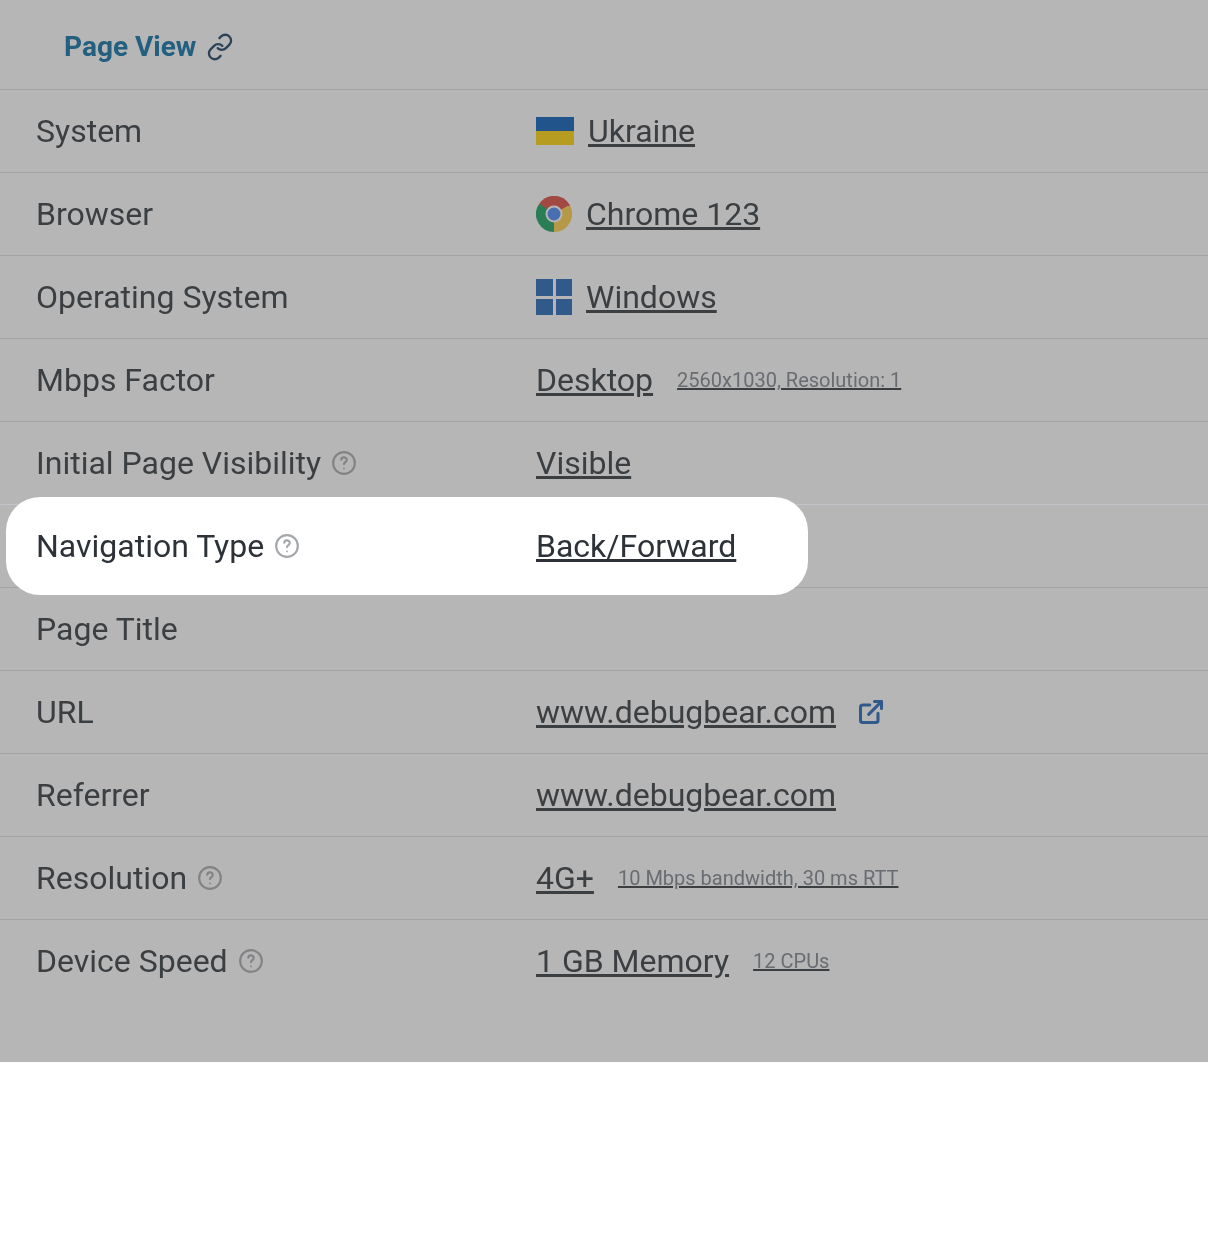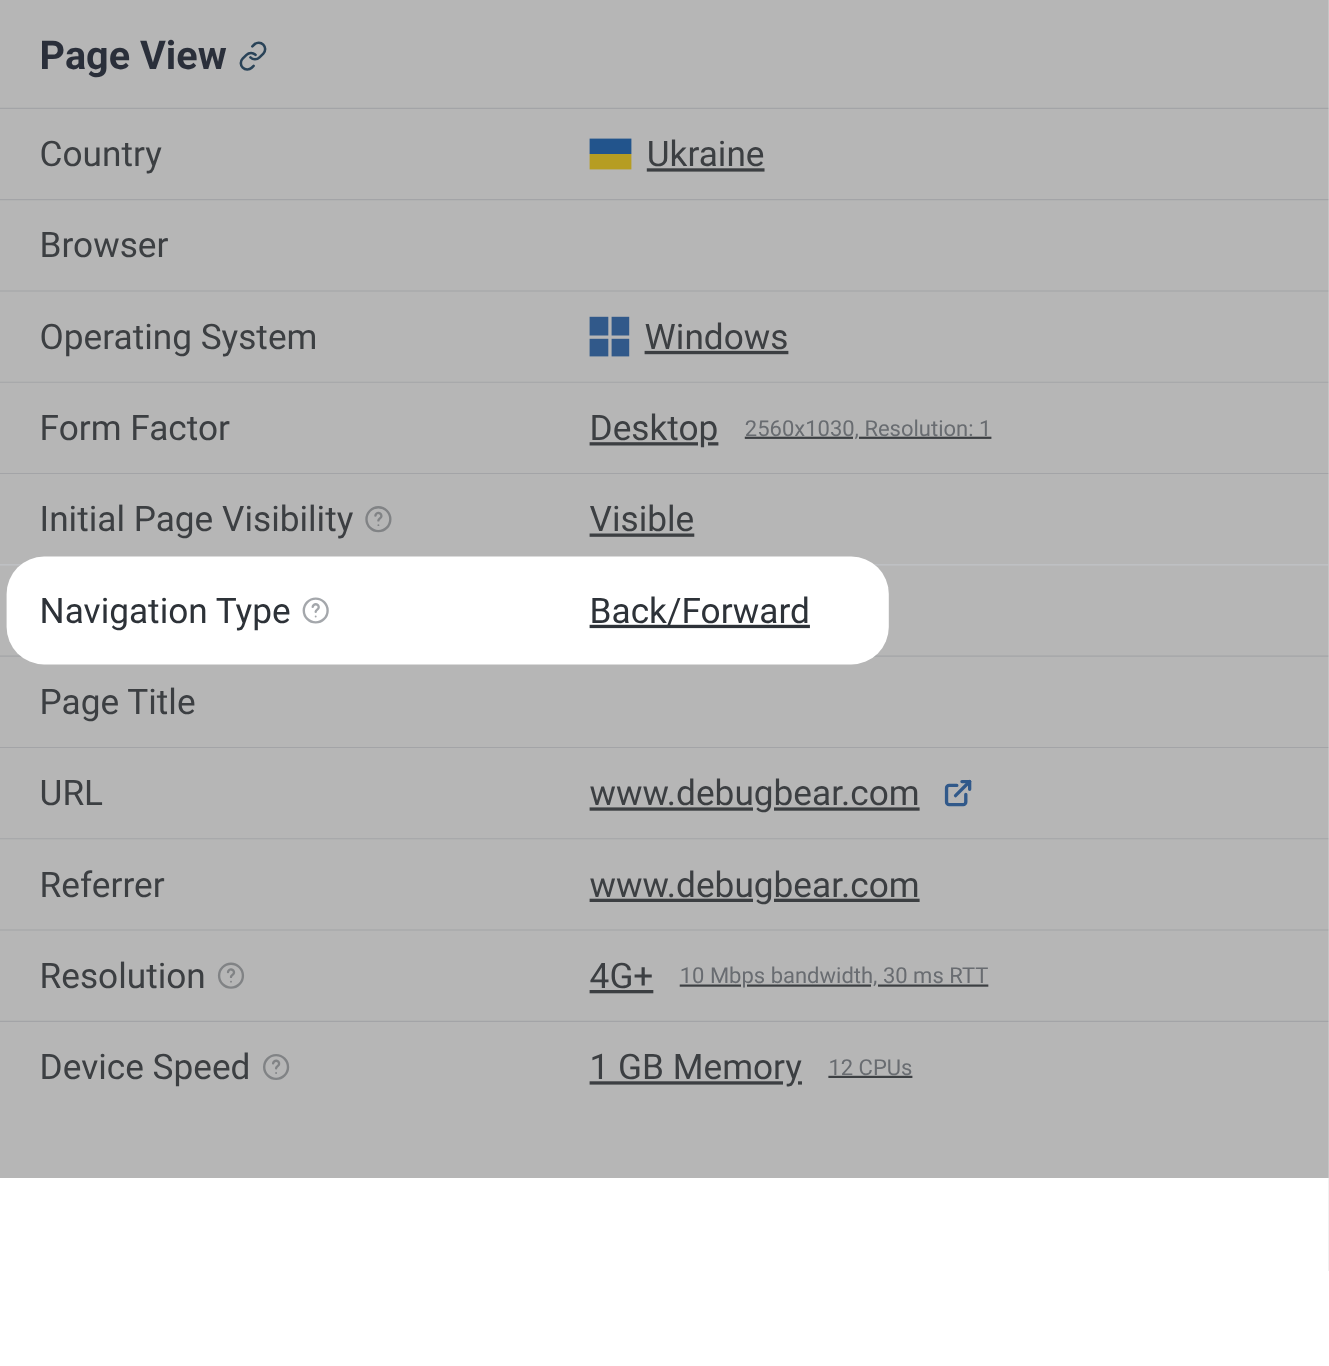--- a/index.html
+++ b/index.html
@@ -26,23 +26,24 @@
     .container {
       padding: 30px 0 60px 0;
     }
     .header {
       display: flex;
       align-items: center;
       gap: 10px;
       padding: 0 36px 26px 36px;
     }
     .header-title {
-      font-size: 36px;
+      font-size: 28px;
       font-weight: 700;
-      color: #0f172a;
+      color: #0369a1;
+      margin-left: 28px;
     }
     .link-icon {
       width: 28px;
       height: 28px;
       display: inline-flex;
       align-items: center;
       justify-content: center;
     }
     .row {
       display: flex;
@@ -147,55 +148,72 @@
     <span class="link-icon">
       <svg width="28" height="28" viewBox="0 0 24 24" fill="none" stroke="#0e3a5e" stroke-width="2" stroke-linecap="round" stroke-linejoin="round">
         <path d="M10 13a5 5 0 0 0 7.07 0l3-3a5 5 0 0 0-7.07-7.07l-1.5 1.5"></path>
         <path d="M14 11a5 5 0 0 0-7.07 0l-3 3a5 5 0 0 0 7.07 7.07l1.5-1.5"></path>
       </svg>
     </span>
   </div>
 
   <div class="row">
     <div class="label-col">
-      <span>Country</span>
+      <span>System</span>
     </div>
     <div class="value-col">
       <span class="flag">
         <span class="flag-top"></span>
         <span class="flag-bottom"></span>
       </span>
       <span>Ukraine</span>
     </div>
   </div>
 
   <div class="row">
     <div class="label-col">
       <span>Browser</span>
+    </div>
+    <div class="value-col">
+      <span class="chrome-icon">
+        <svg width="36" height="36" viewBox="0 0 36 36">
+          <circle cx="18" cy="18" r="18" fill="#fff"></circle>
+          <path d="M18 0 A18 18 0 0 1 33.6 9 L18 18 Z" fill="#db4437"></path>
+          <path d="M33.6 9 A18 18 0 0 1 18 36 L18 18 Z" fill="#ffcd40"></path>
+          <path d="M18 36 A18 18 0 0 1 2.4 9 L18 18 Z" fill="#0f9d58"></path>
+          <path d="M2.4 9 A18 18 0 0 1 18 0 L18 18 Z" fill="#db4437"></path>
+          <path d="M4 8 L18 18 L14 34 A18 18 0 0 1 4 8 Z" fill="#0f9d58"></path>
+          <path d="M18 0 A18 18 0 0 1 34 10 L18 10 L18 18 L6 6 A18 18 0 0 1 18 0 Z" fill="#db4437"></path>
+          <path d="M34 10 A18 18 0 0 1 22 35 L18 18 L34 10 Z" fill="#ffcd40"></path>
+          <circle cx="18" cy="18" r="8.5" fill="#fff"></circle>
+          <circle cx="18" cy="18" r="6.5" fill="#4285f4"></circle>
+        </svg>
+      </span>
+      <span>Chrome 123</span>
     </div>
   </div>
 
   <div class="row">
     <div class="label-col">
       <span>Operating System</span>
     </div>
     <div class="value-col">
       <span class="windows-icon">
         <div></div>
           <div></div>
           <div></div>
           <div></div>
       </span>
       <span>Windows</span>
     </div>
   </div>
 
   <div class="row">
     <div class="label-col">
-      <span>Form Factor</span>
+      <span>Mbps Factor</span>
     </div>
     <div class="value-col">
       <span>Desktop</span>
       <span class="secondary">2560x1030, Resolution: 1</span>
     </div>
   </div>
 
   <div class="row">
     <div class="label-col">
       <span>Initial Page Visibility</span>

